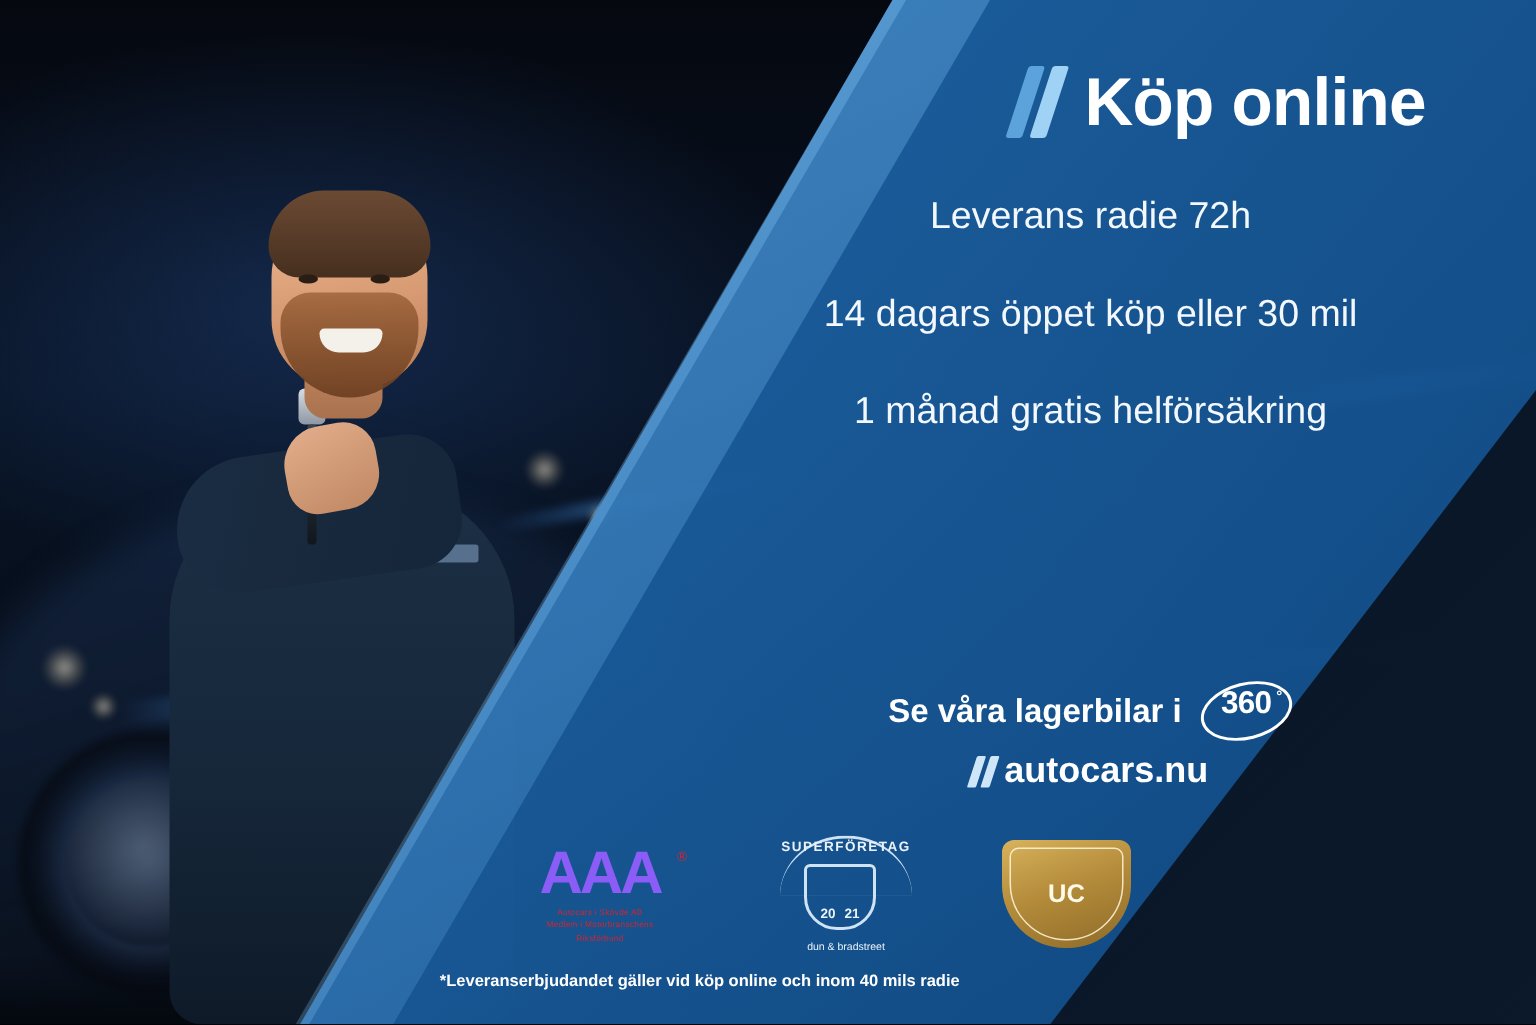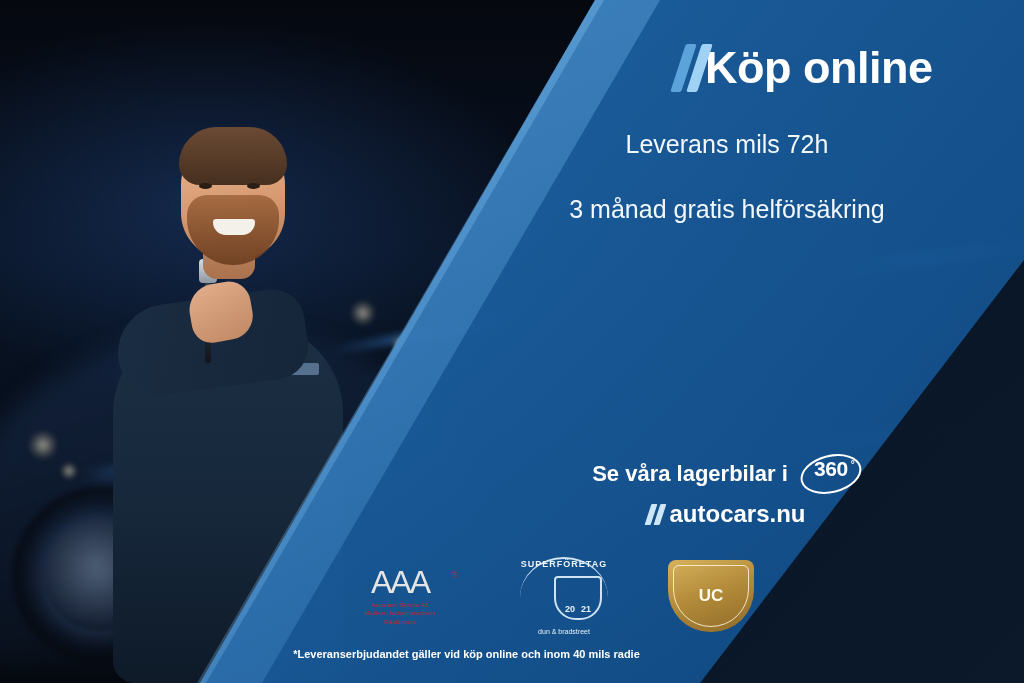--- a/index.html
+++ b/index.html
@@ -176,20 +176,21 @@
     width: 594px;
     height: 683px;
     color: #fff;
   }
   .title-row {
     position: absolute;
     left: 248px;
     top: 42px;
     display: flex;
     align-items: center;
+    gap: 18px;
   }
   .slashes { display: flex; gap: 5px; }
   .slash {
     width: 11px;
     height: 48px;
     background: #9fd2f5;
     transform: skewX(-18deg);
     border-radius: 2px;
   }
   .slash.dim { background: #5ba3da; }
@@ -281,23 +282,23 @@
     left: 340px;
     top: 556px;
     width: 420px;
     height: 80px;
     display: flex;
     align-items: center;
     gap: 54px;
   }
   .logo-aaa { position: relative; width: 120px; text-align: center; }
   .logo-aaa .mark {
-    font-size: 32px;
-    font-weight: 400;
-    color: #e5e5e5;
+    font-size: 40px;
+    font-weight: 700;
+    color: #8b5cf6;
     letter-spacing: -2px;
     line-height: 1;
   }
   .logo-aaa .reg {
     position: absolute; right: 2px; top: 4px; font-size: 9px; color: #d9232e;
   }
   .logo-aaa .sub {
     margin-top: 3px;
     font-size: 5.5px;
     color: #d9232e;
@@ -307,21 +308,21 @@
   .logo-super { position: relative; width: 100px; height: 78px; color: #e9f2fa; text-align: center; }
   .logo-super .arc {
     position: absolute; left: 6px; top: 0; width: 88px; height: 38px;
     border-top: 2px solid #cfe3f5; border-radius: 50% 50% 0 0 / 100% 100% 0 0;
   }
   .logo-super .arc-text {
     position: absolute; left: 0; top: 2px; width: 100px;
     font-size: 9px; font-weight: 700; letter-spacing: 1px;
   }
   .logo-super .shield {
-    position: absolute; left: 40px; top: 19px; width: 48px; height: 44px;
+    position: absolute; left: 22px; top: 19px; width: 48px; height: 44px;
     border: 2px solid #cfe3f5;
     border-radius: 4px 4px 22px 22px;
     display: flex; align-items: flex-end; justify-content: center; gap: 6px;
     padding-bottom: 4px;
     box-sizing: border-box;
     font-size: 9px; font-weight: 700;
   }
   .logo-super .foot { position: absolute; left: 0; bottom: 0; width: 100px; font-size: 7px; }
   .logo-uc { position: relative; width: 86px; height: 72px; }
   .logo-uc .shield {
@@ -393,22 +394,23 @@
 
     <div class="title-row">
       <span class="slashes">
         <span class="slash dim"></span>
         <span class="slash"></span>
       </span>
       <span class="title">Köp online</span>
     </div>
 
     <div class="bullets">
-      <p class="bullet">Leverans mils 72h</p>
-      <p class="bullet">3 månad gratis helförsäkring</p>
+      <p class="bullet">Leverans radie 72h</p>
+      <p class="bullet">14 dagars öppet köp eller 30 mil</p>
+      <p class="bullet">1 månad gratis helförsäkring</p>
     </div>
 
     <div class="cta">
       <div class="cta-line1">
         <span>Se våra lagerbilar i</span>
         <span class="badge360">
           <span class="ring"></span>
           <span class="num">360</span>
           <span class="deg">°</span>
         </span>

